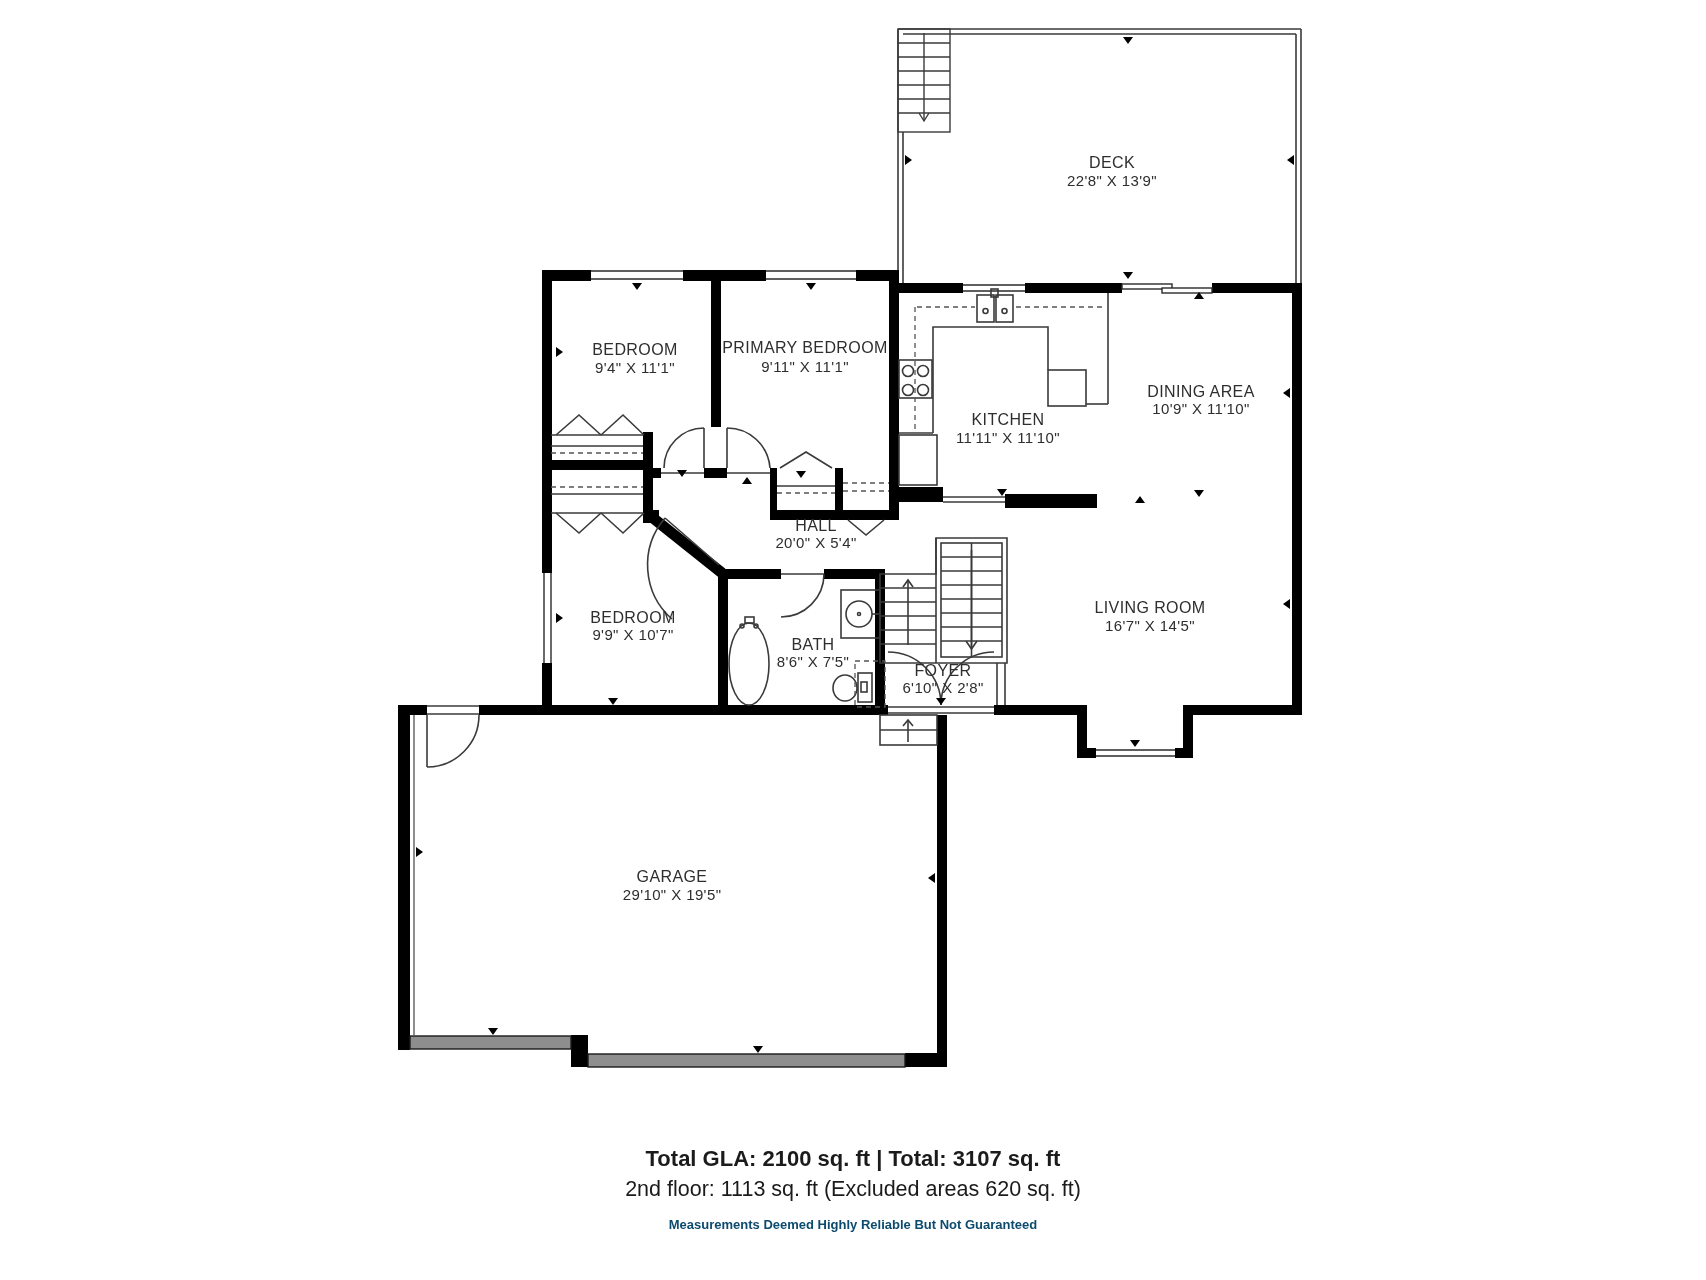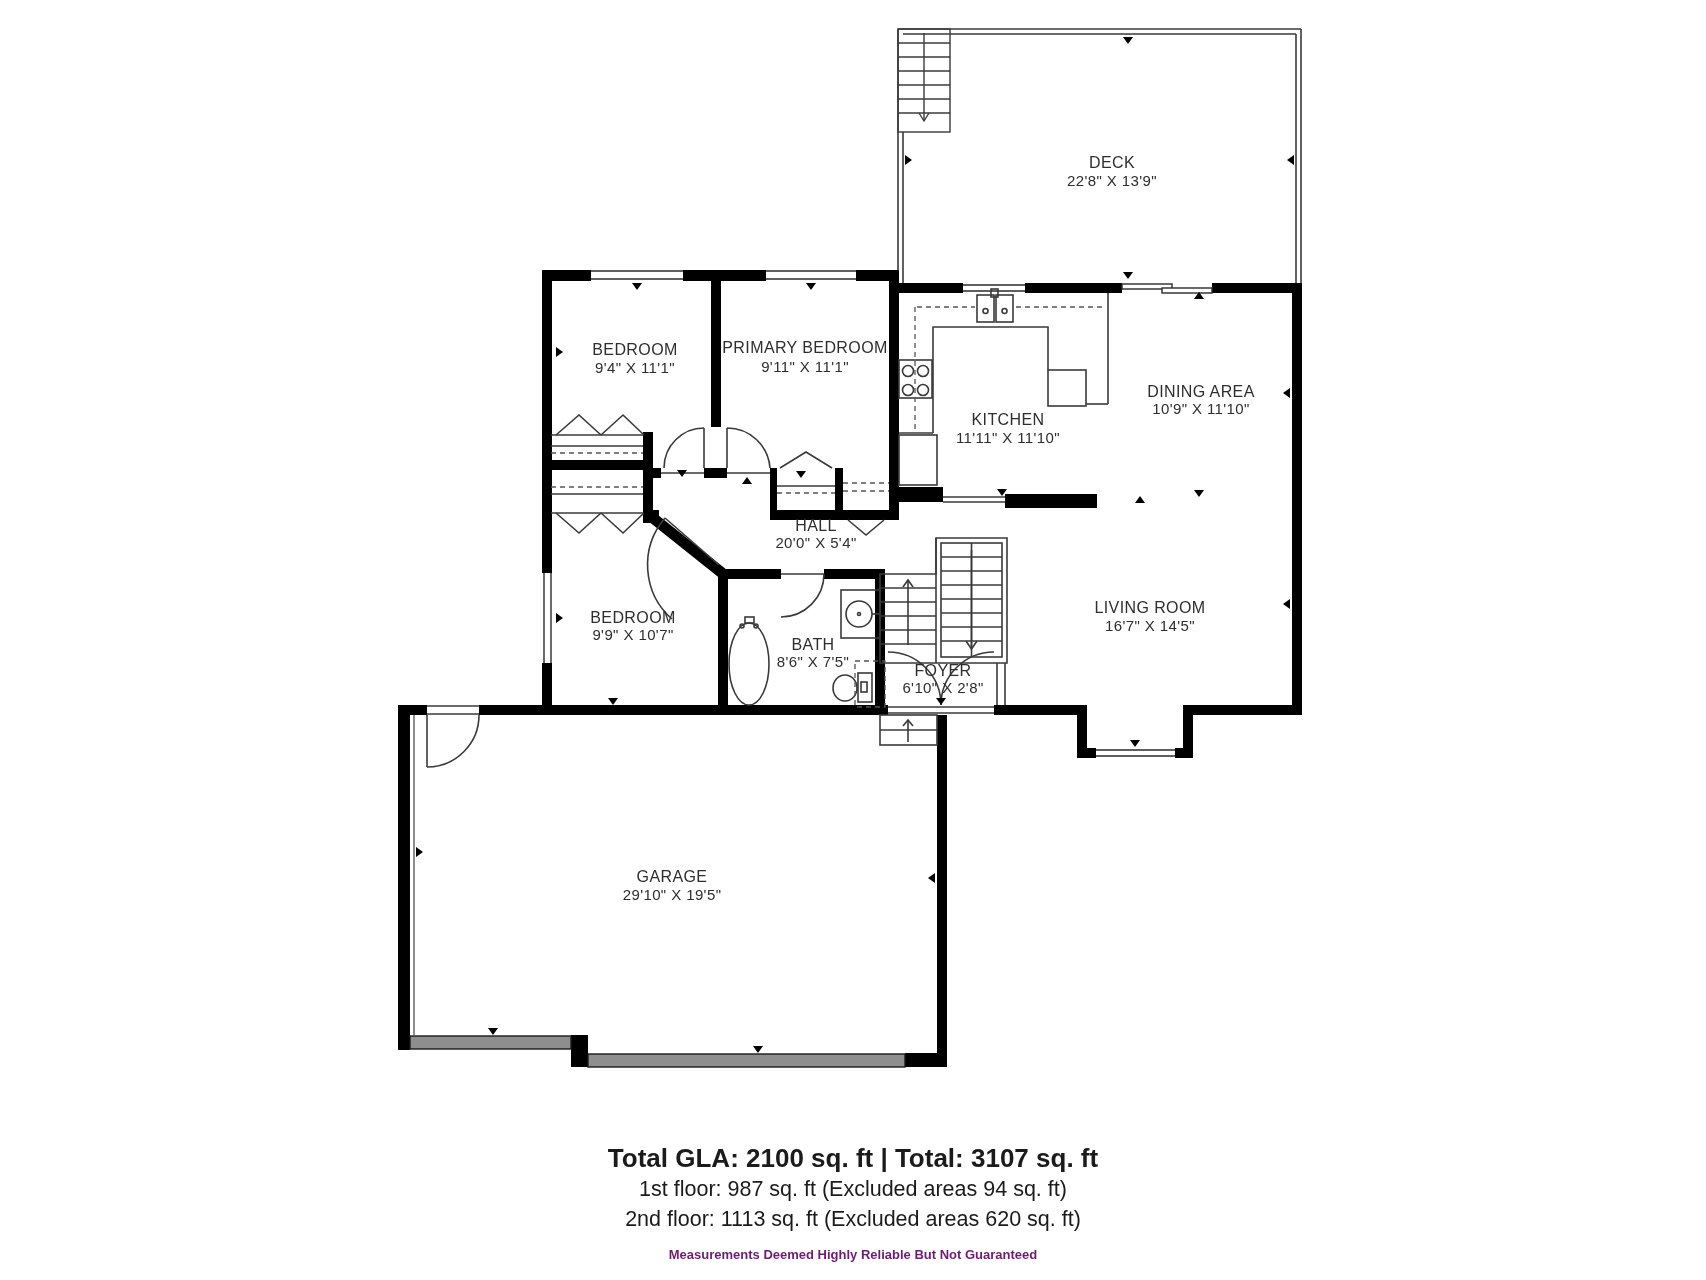--- a/index.html
+++ b/index.html
@@ -2,23 +2,23 @@
 <html><head>
 <meta charset="utf-8">
 <style>
   html,body{margin:0;padding:0;background:#ffffff;}
   body{width:1706px;height:1280px;position:relative;font-family:"Liberation Sans",sans-serif;}
   #plan{position:absolute;top:0;left:0;}
   svg text{fill:#2e2e2e;letter-spacing:0.4px;}
   .room-name{font-size:16px;}
   .room-dims{font-size:15px;}
   .footer{position:absolute;top:1143px;left:0;width:1706px;text-align:center;color:#1b1b1b;}
-  .f1{font-size:26px;font-weight:bold;line-height:31px;}
+  .f1{font-size:22px;font-weight:bold;line-height:31px;}
   .f2{font-size:21.5px;line-height:30px;}
-  .f3{font-size:13px;font-weight:600;margin-top:13px;color:#701a75;}
+  .f3{font-size:13px;font-weight:600;margin-top:13px;color:#0c4a6e;}
 </style>
 </head>
 <body>
 
 <svg id="plan" width="1706" height="1280" viewBox="0 0 1706 1280">
 
   <g stroke="#3a3a3a" stroke-width="1.6" fill="none">
     <line x1="898" y1="29" x2="1301" y2="29"></line>
     <line x1="903" y1="34" x2="1296" y2="34"></line>
     <line x1="1301" y1="29" x2="1301" y2="288"></line>
@@ -316,16 +316,15 @@
     <text class="room-dims" x="943" y="693">6'10" X 2'8"</text>
     <text class="room-name" x="1150" y="613">LIVING ROOM</text>
     <text class="room-dims" x="1150" y="631">16'7" X 14'5"</text>
     <text class="room-name" x="672" y="882">GARAGE</text>
     <text class="room-dims" x="672" y="900">29'10" X 19'5"</text>
   </g>
 </svg>
 
 <div class="footer">
   <div class="f1">Total GLA: 2100 sq. ft | Total: 3107 sq. ft</div>
-  <div class="f2">1st floor: 987 sq. ft (Excluded areas 94 sq. ft)</div>
   <div class="f2">2nd floor: 1113 sq. ft (Excluded areas 620 sq. ft)</div>
   <div class="f3">Measurements Deemed Highly Reliable But Not Guaranteed</div>
 </div>
 
 </body></html>

